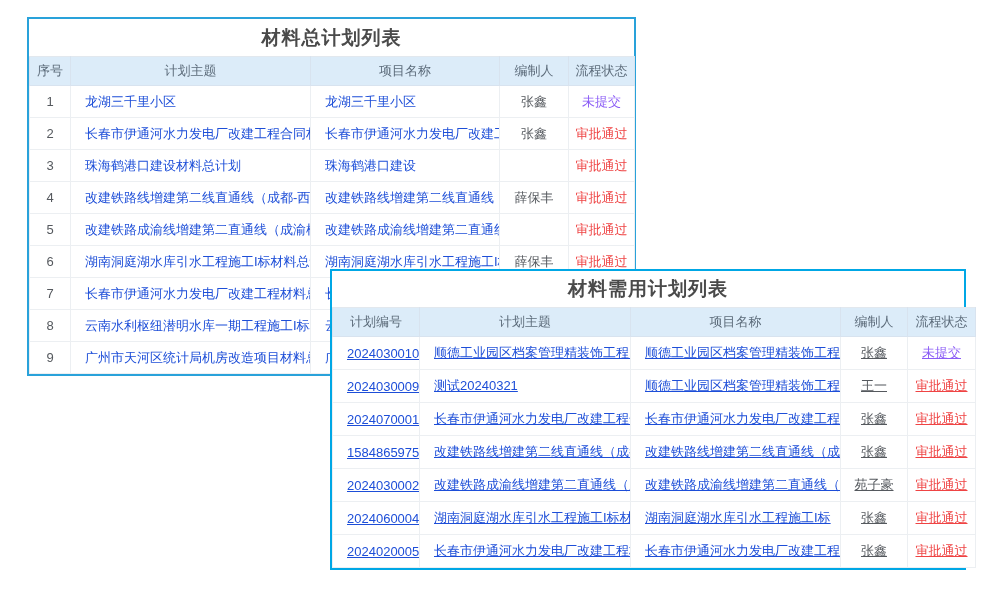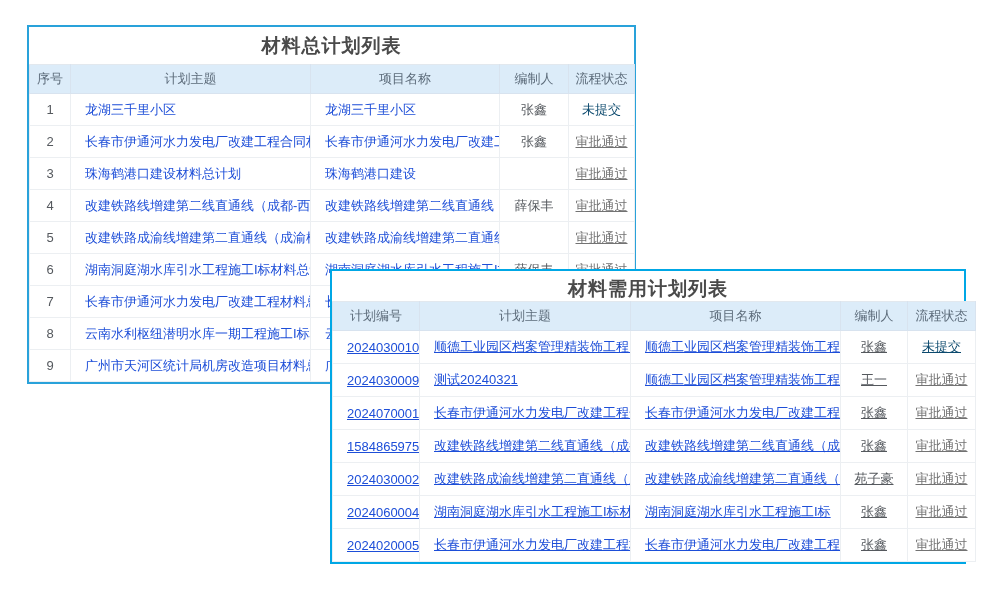--- a/index.html
+++ b/index.html
@@ -6,53 +6,53 @@
   body{
     width:1000px;height:600px;position:relative;background:#ffffff;
     font-family:"Liberation Sans","DejaVu Sans",sans-serif;
     overflow:hidden;
   }
   .panel{
     position:absolute;background:#ffffff;box-sizing:border-box;
   }
   .panel-total{
     left:27px;top:17px;width:609px;
-    border:2px solid #29a2da;z-index:1;margin-top:8px;
+    border:2px solid #29a2da;z-index:1;
   }
   .panel-demand{
     left:330px;top:269px;width:636px;
     border:2px solid #00a7e5;z-index:2;
   }
   .panel-title{
     text-align:center;font-weight:bold;color:#4a4a4a;
     font-size:19px;letter-spacing:1px;
   }
   .panel-total .panel-title{height:37px;line-height:37px;}
-  .panel-demand .panel-title{height:30px;line-height:36px;}
+  .panel-demand .panel-title{height:36px;line-height:36px;}
   table{
     width:100%;border-collapse:collapse;table-layout:fixed;
     font-size:13px;
   }
   th{
     background:#dcecf9;color:#5c6b7a;font-weight:normal;
     border:1px solid #d8e3ef;border-top:1px solid #e2e8ee;
     height:28px;padding:0 4px;text-align:center;
     white-space:nowrap;overflow:hidden;
   }
   td{
     border:1px solid #ecefF2;color:#55595e;
     padding:0 4px;text-align:center;
     white-space:nowrap;overflow:hidden;background:#ffffff;
   }
   .panel-total td{height:31px;}
   .panel-demand td{height:32px;text-decoration:underline;}
   td.align-left{text-align:left;padding-left:14px;padding-right:8px;}
   td.link{color:#1d4ed8;cursor:pointer;}
-  td.status-approved{color:#737373;text-decoration:underline;cursor:pointer;}
-  td.status-unsubmitted{color:#0c4a6e;}
+  td.status-approved{color:#ef4444;cursor:pointer;}
+  td.status-unsubmitted{color:#8b5cf6;}
   
   .panel-total col.c-seq{width:41px;}
   .panel-total col.c-subject{width:240px;}
   .panel-total col.c-project{width:189px;}
   .panel-total col.c-compiler{width:69px;}
   .panel-total col.c-status{width:66px;}
   .panel-demand col.c-planno{width:87px;}
   .panel-demand col.c-subject{width:211px;}
   .panel-demand col.c-project{width:210px;}
   .panel-demand col.c-compiler{width:67px;}

